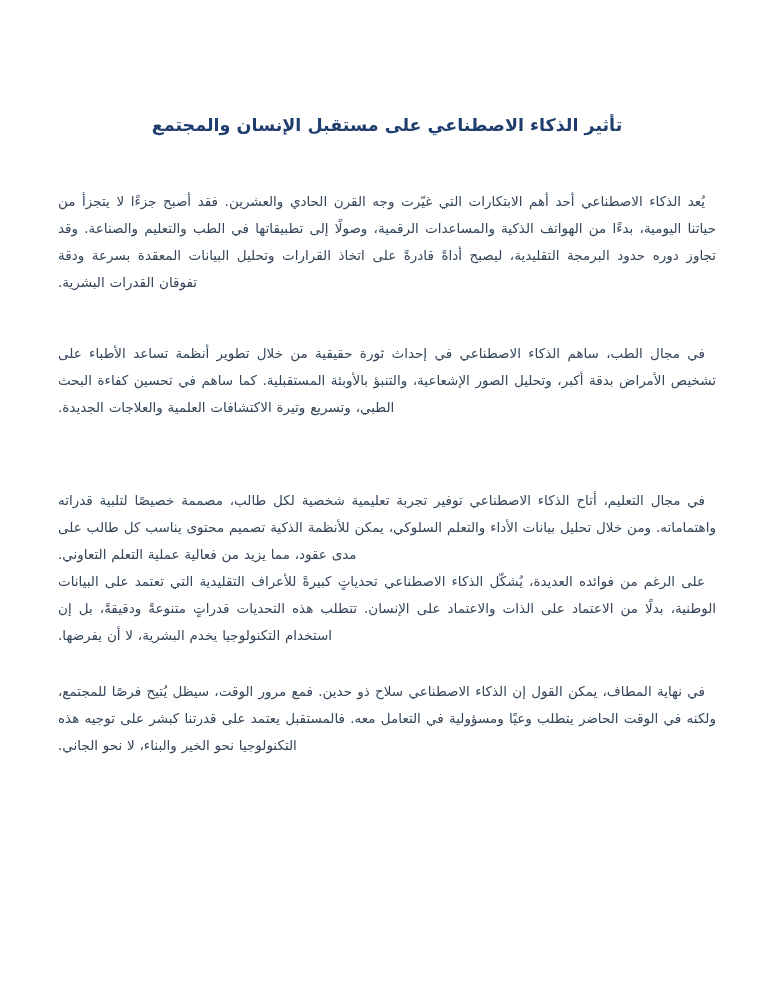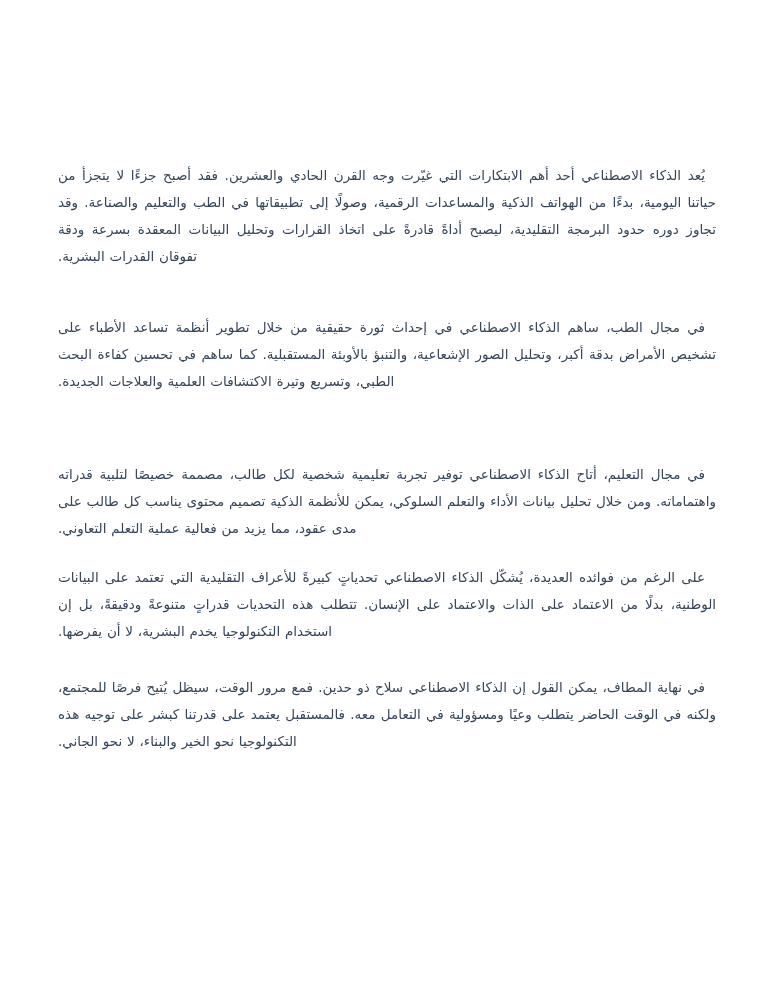--- a/index.html
+++ b/index.html
@@ -39,28 +39,29 @@
     text-align: justify;
     text-align-last: left;
     text-indent: 11px;
     font-size: 13.5px;
     line-height: 27px;
     color: #35465a;
     word-spacing: 0.5px;
   }
   .para.p1 { margin-bottom: 44px; }
   .para.p2 { margin-bottom: 66px; }
-  .para.p3 { margin-bottom: 22px; }
+  .para.p3 { }
   .para.p4 { margin-bottom: 29px; }
   .para.p5 { margin-bottom: 0; }
 </style>
 </head>
 <body>
 
 <div class="page">
+  <h1 class="doc-title">تأثير الذكاء الاصطناعي على مستقبل الإنسان والمجتمع</h1>
 
   <div class="paragraphs">
     <p class="para p1">يُعد الذكاء الاصطناعي أحد أهم الابتكارات التي غيّرت وجه القرن الحادي والعشرين. فقد أصبح جزءًا لا يتجزأ من حياتنا اليومية، بدءًا من الهواتف الذكية والمساعدات الرقمية، وصولًا إلى تطبيقاتها في الطب والتعليم والصناعة. وقد تجاوز دوره حدود البرمجة التقليدية، ليصبح أداةً قادرةً على اتخاذ القرارات وتحليل البيانات المعقدة بسرعة ودقة تفوقان القدرات البشرية.</p>
     <p class="para p2">في مجال الطب، ساهم الذكاء الاصطناعي في إحداث ثورة حقيقية من خلال تطوير أنظمة تساعد الأطباء على تشخيص الأمراض بدقة أكبر، وتحليل الصور الإشعاعية، والتنبؤ بالأوبئة المستقبلية. كما ساهم في تحسين كفاءة البحث الطبي، وتسريع وتيرة الاكتشافات العلمية والعلاجات الجديدة.</p>
     <p class="para p3">في مجال التعليم، أتاح الذكاء الاصطناعي توفير تجربة تعليمية شخصية لكل طالب، مصممة خصيصًا لتلبية قدراته واهتماماته. ومن خلال تحليل بيانات الأداء والتعلم السلوكي، يمكن للأنظمة الذكية تصميم محتوى يناسب كل طالب على مدى عقود، مما يزيد من فعالية عملية التعلم التعاوني.</p>
     <p class="para p4">على الرغم من فوائده العديدة، يُشكّل الذكاء الاصطناعي تحدياتٍ كبيرةً للأعراف التقليدية التي تعتمد على البيانات الوطنية، بدلًا من الاعتماد على الذات والاعتماد على الإنسان. تتطلب هذه التحديات قدراتٍ متنوعةً ودقيقةً، بل إن استخدام التكنولوجيا يخدم البشرية، لا أن يفرضها.</p>
     <p class="para p5">في نهاية المطاف، يمكن القول إن الذكاء الاصطناعي سلاح ذو حدين. فمع مرور الوقت، سيظل يُتيح فرصًا للمجتمع، ولكنه في الوقت الحاضر يتطلب وعيًا ومسؤولية في التعامل معه. فالمستقبل يعتمد على قدرتنا كبشر على توجيه هذه التكنولوجيا نحو الخير والبناء، لا نحو الجاني.</p>
   </div>
 </div>
 

